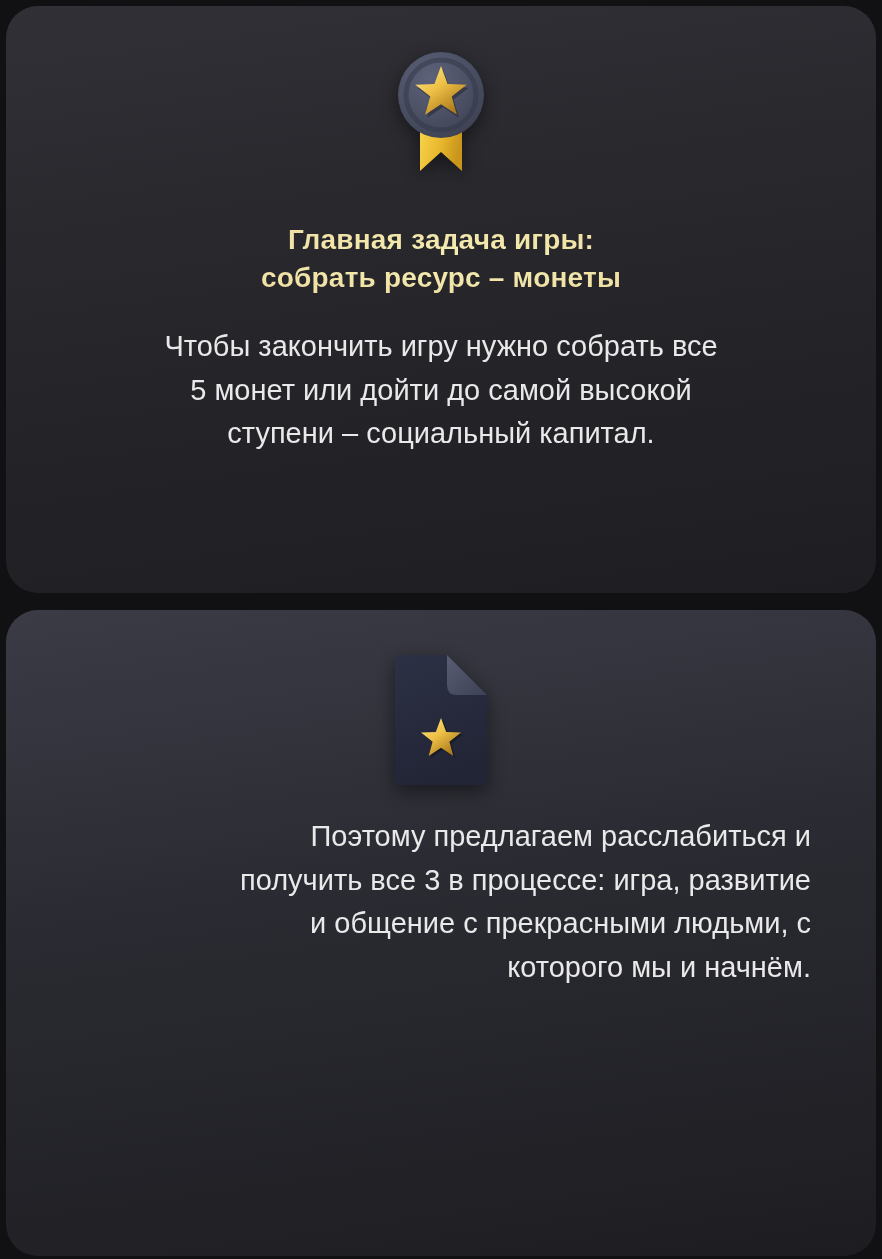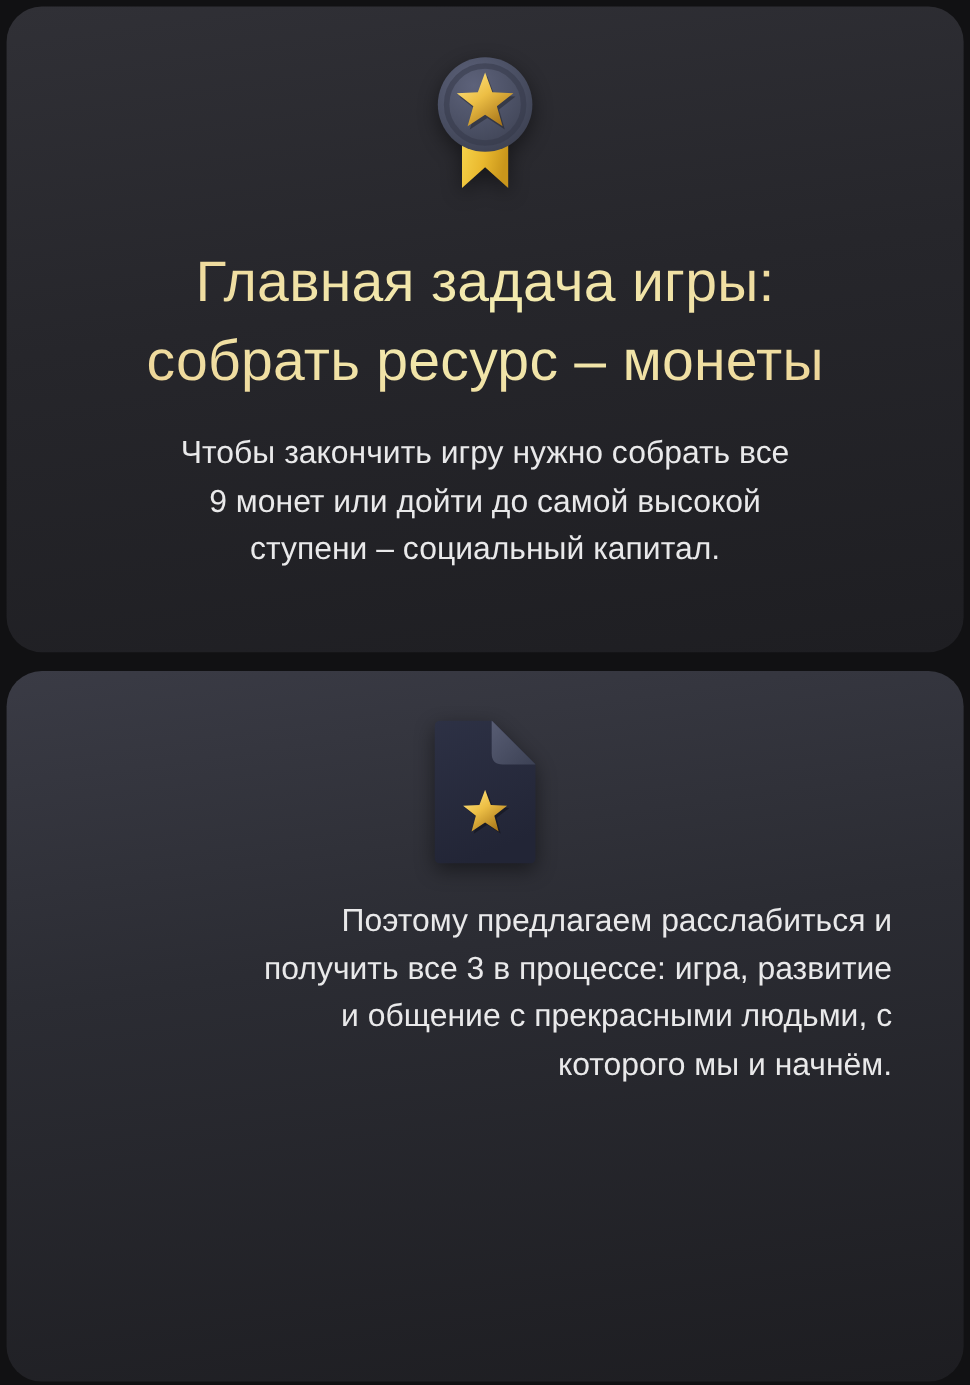--- a/index.html
+++ b/index.html
@@ -23,21 +23,21 @@
   .card-2{
     top:610px;height:646px;
     background:linear-gradient(172deg,#3a3b45 0%,#2b2c33 40%,#1d1d21 100%);
   }
   .icon-wrap{display:block;}
   .card-1 .icon-wrap{padding-top:45px;}
   .card-2 .icon-wrap{padding-top:45px;}
   .icon-wrap svg{display:inline-block;filter:drop-shadow(0 6px 9px rgba(0,0,0,0.45));}
   .card-title{
     margin:0;padding:0 44px;
-    font-size:52px;font-weight:400;line-height:1.36;
+    font-size:28px;font-weight:700;line-height:1.36;
     letter-spacing:0.2px;
     white-space:pre-line;
     background:radial-gradient(95% 170% at 50% 50%, #f4efb4 0%, #efdb9e 38%, #e6b377 72%, #dfa263 100%);
     -webkit-background-clip:text;background-clip:text;
     color:transparent;-webkit-text-fill-color:transparent;
   }
   .card-1 .card-title{margin-top:44px;}
   .card-2 .card-title{margin-top:36px;}
   .card-body{
     margin:28px auto 0;padding:0 60px;
@@ -76,21 +76,21 @@
         <polygon points="27,72 69,72 69,120 48,101 27,120" fill="url(#ribG)"></polygon>
         <circle cx="48" cy="44" r="43" fill="url(#medG)"></circle>
         <circle cx="48" cy="44" r="35" fill="none" stroke="#343948" stroke-width="5" opacity="0.55"></circle>
         <path transform="translate(50,45)" fill="rgba(0,0,0,0.3)" d="M0 -27 L6.6 -9.1 L25.7 -8.3 L10.7 3.5 L15.9 21.8 L0 11.3 L-15.9 21.8 L-10.7 3.5 L-25.7 -8.3 L-6.6 -9.1 Z"></path>
         <path transform="translate(48,42)" fill="url(#starG)" d="M0 -27 L6.6 -9.1 L25.7 -8.3 L10.7 3.5 L15.9 21.8 L0 11.3 L-15.9 21.8 L-10.7 3.5 L-25.7 -8.3 L-6.6 -9.1 Z"></path>
       </svg>
     </div>
     <h2 class="card-title">Главная задача игры:
 собрать ресурс – монеты</h2>
     <p class="card-body">Чтобы закончить игру нужно собрать все
-9 монет или дойти до самой высокой
+5 монет или дойти до самой высокой
 ступени – социальный капитал.</p>
   </section>
 
   <section class="card card-2">
     <div class="icon-wrap">
       <svg width="92" height="130" viewBox="0 0 92 130" aria-hidden="true">
         <defs>
           <linearGradient id="pgG" x1="0" y1="0" x2="0.3" y2="1">
             <stop offset="0" stop-color="#2d3145"></stop>
             <stop offset="1" stop-color="#222536"></stop>

